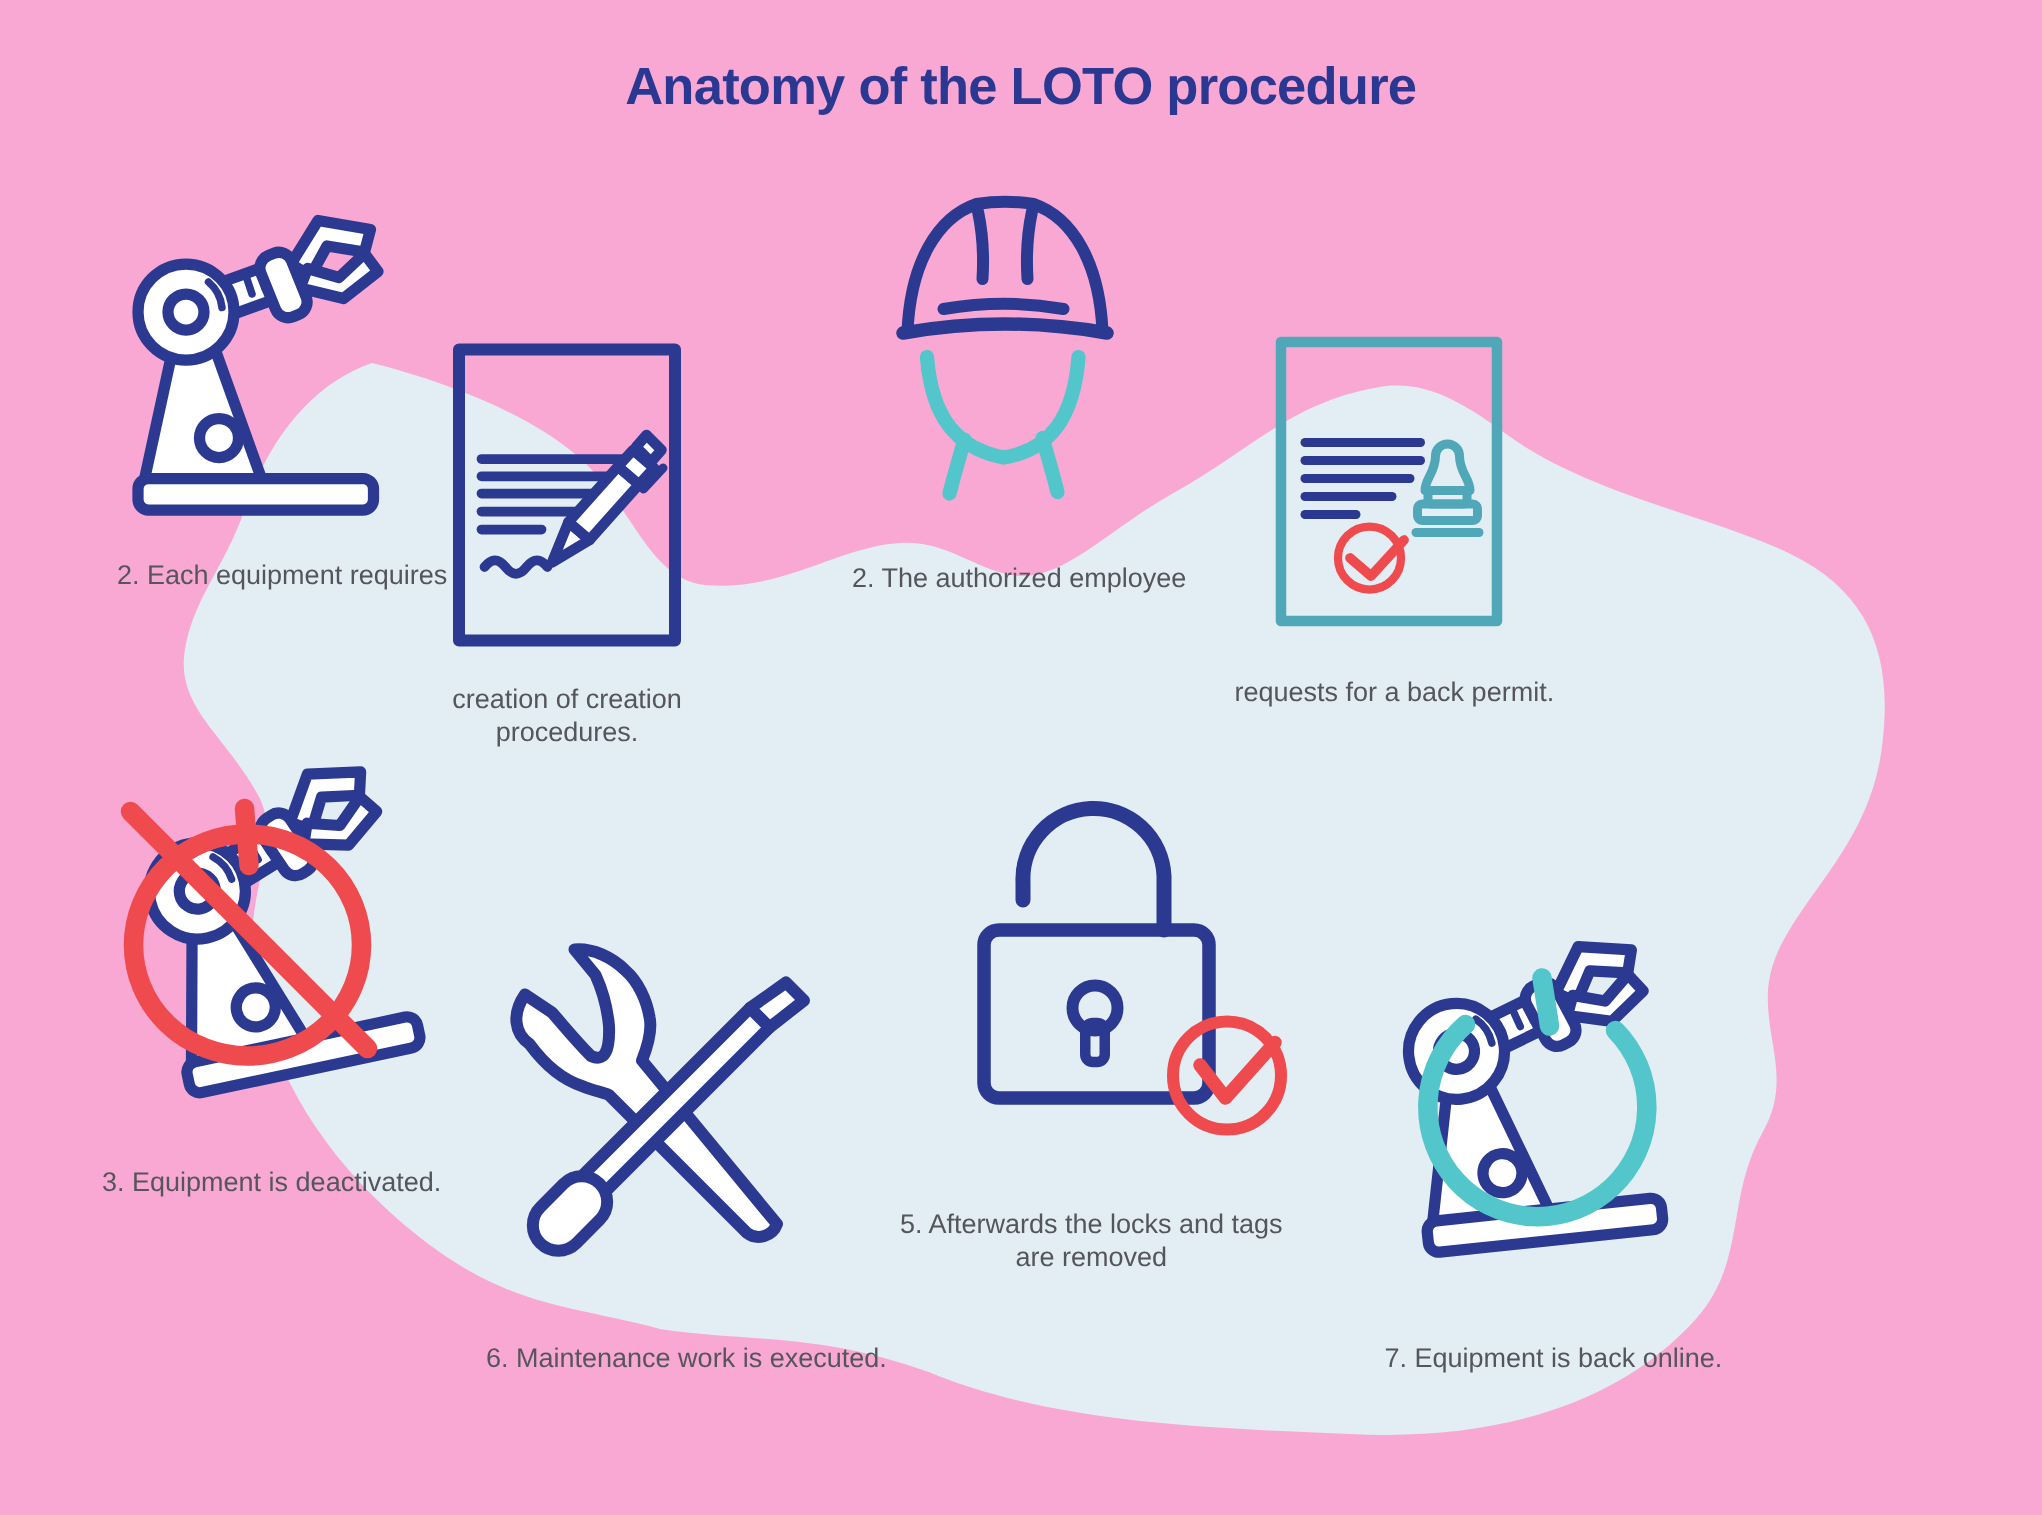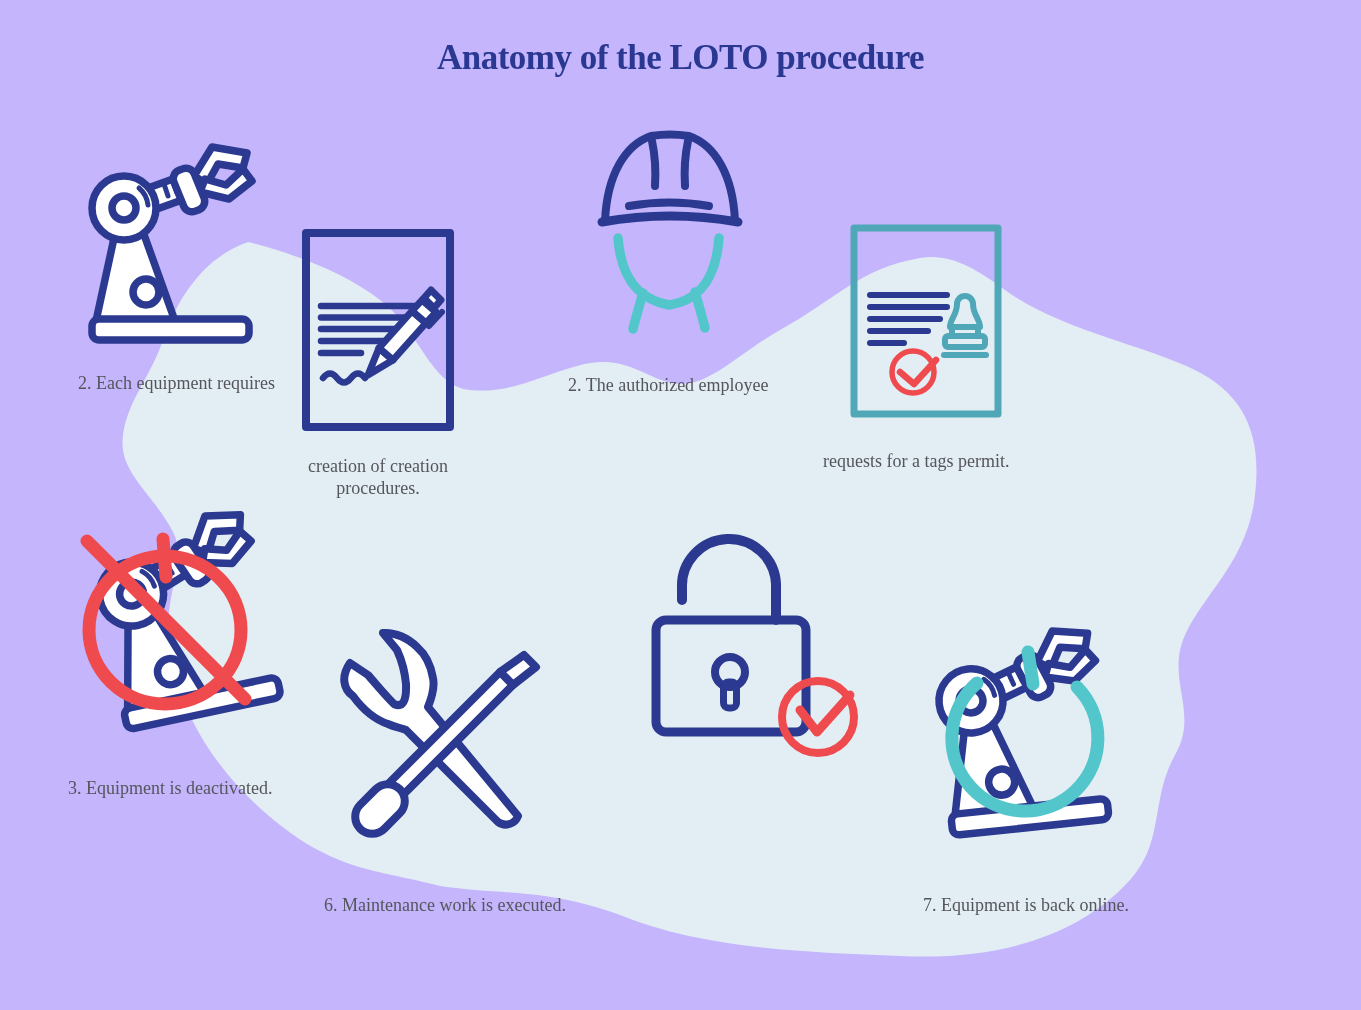--- a/index.html
+++ b/index.html
@@ -1,17 +1,17 @@
 <!DOCTYPE html>
 <html><head>
 <meta charset="utf-8">
 <style>
   html,body{margin:0;padding:0;background:#fff;}
-  .stage{position:relative;width:1361px;height:1010px;background:#c4b5fd;overflow:hidden;
-         font-family:Liberation Serif, serif;}
+  .stage{position:relative;width:1361px;height:1010px;background:#f9a8d4;overflow:hidden;
+         font-family:Liberation Sans, sans-serif;}
   .blob-svg{position:absolute;left:0;top:0;}
   .title{position:absolute;left:0;top:38px;width:100%;text-align:center;
          font-size:35px;font-weight:700;color:#2b3892;letter-spacing:-.5px;}
   .icon{position:absolute;}
   .caption{position:absolute;font-size:18px;color:#55565b;white-space:pre-line;line-height:22px;}
   .caption.center{text-align:center;}
   svg{display:block;overflow:visible;}
 </style>
 </head>
 <body>
@@ -126,21 +126,21 @@
         <rect x="104" y="105" width="26" height="9" rx="2"></rect>
         <rect x="97" y="114" width="40" height="11" rx="3"></rect>
         <path d="M96,133 h42"></path>
       </g>
       <g stroke="#ef4a4e">
         <circle cx="65" cy="150" r="21" stroke-width="5.5"></circle>
         <path d="M52,150 L66,162 L88,138" stroke-width="6.5"></path>
       </g>
     </g>
   </svg>
-  <div class="caption" style="left:823px;top:450px">requests for a  tags permit.</div>
+  <div class="caption" style="left:823px;top:450px">requests for a  back permit.</div>
 
   <svg class="icon" style="left:75px;top:505px" width="215" height="225" viewBox="0 0 215 225">
     <g transform="translate(20,3) rotate(-12 87 107)">
       <use href="#robot" xlink:href="#robot" width="175" height="215"></use>
     </g>
     <g fill="none" stroke="#ef4a4e" stroke-width="13" stroke-linecap="round">
       <ellipse cx="90" cy="125" rx="76" ry="74"></ellipse>
       <path d="M12,36 L170,194"></path>
       <path d="M88,34 L91,72"></path>
     </g>
@@ -167,20 +167,22 @@
         <rect x="8" y="88" width="150" height="112" rx="10" stroke-width="9"></rect>
         <circle cx="82" cy="140" r="15" stroke-width="8"></circle>
         <rect x="75.5" y="150" width="13" height="26" rx="5" stroke-width="7"></rect>
       </g>
       <g stroke="#ef4a4e">
         <circle cx="170" cy="185" r="36" stroke-width="8"></circle>
         <path d="M152,178 L169,200 L202,163" stroke-width="9"></path>
       </g>
     </g>
   </svg>
+  <div class="caption center" style="left:585px;top:805px;width:285px">5. Afterwards the locks and tags
+are removed</div>
 
   <svg class="icon" style="left:922px;top:618px" width="190" height="225" viewBox="0 0 190 225">
     <g transform="translate(10,2) rotate(-6 87 107)">
       <use href="#robot" xlink:href="#robot" width="175" height="215"></use>
     </g>
     <g fill="none" stroke="#53c6cb" stroke-width="13" stroke-linecap="round">
       <path d="M55,65 A73,73 0 1 0 155,69"></path>
       <path d="M106,34 L111,66"></path>
     </g>
   </svg>

